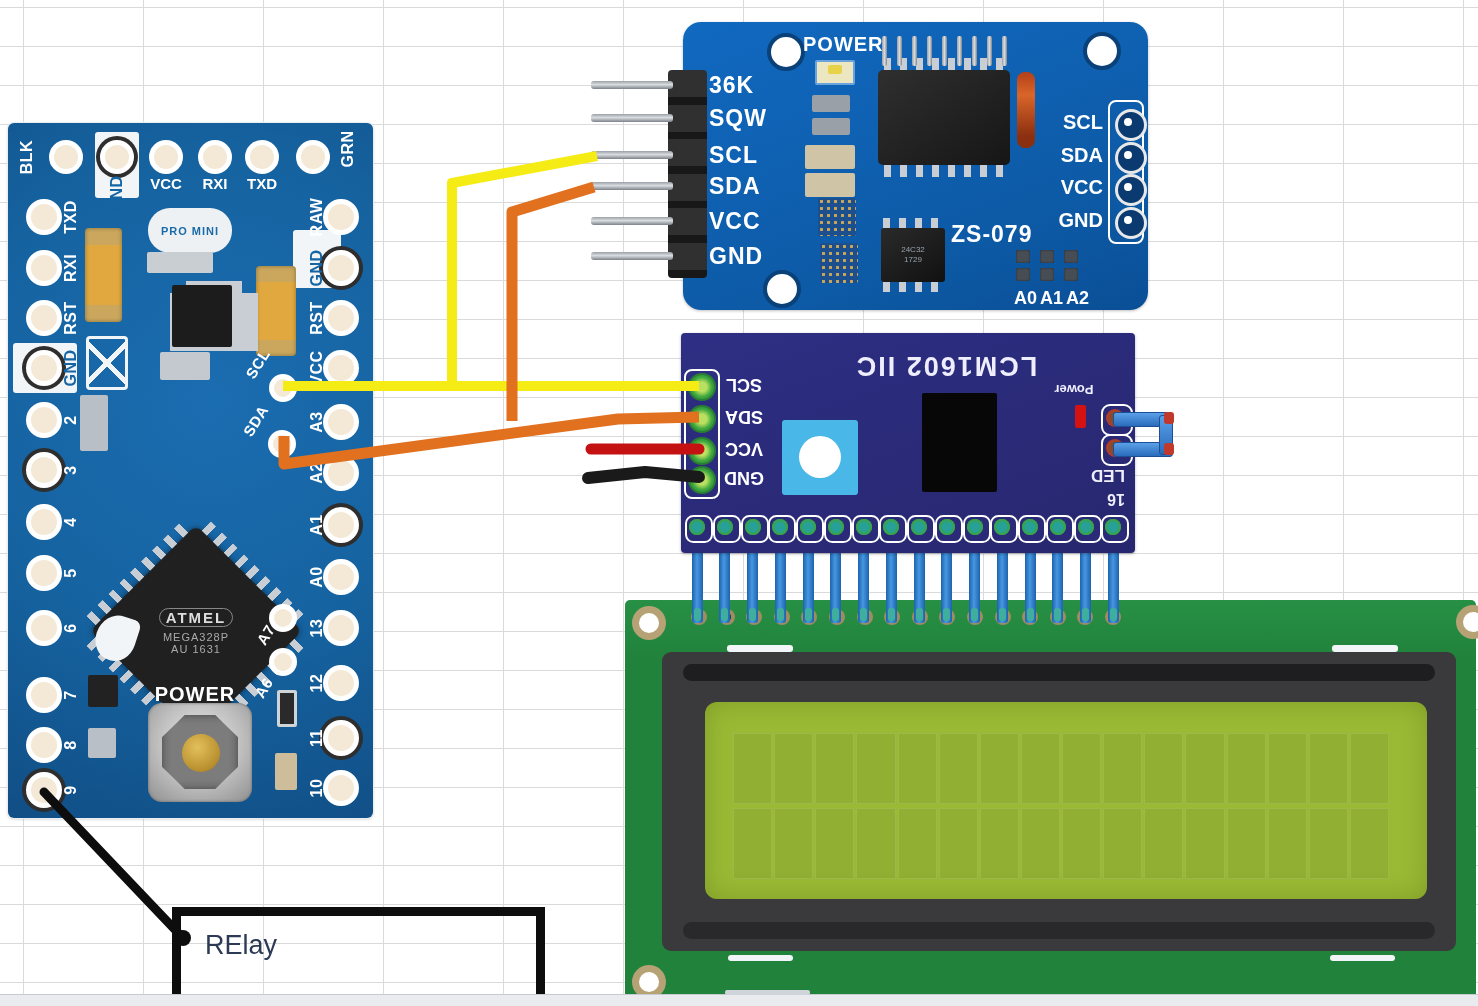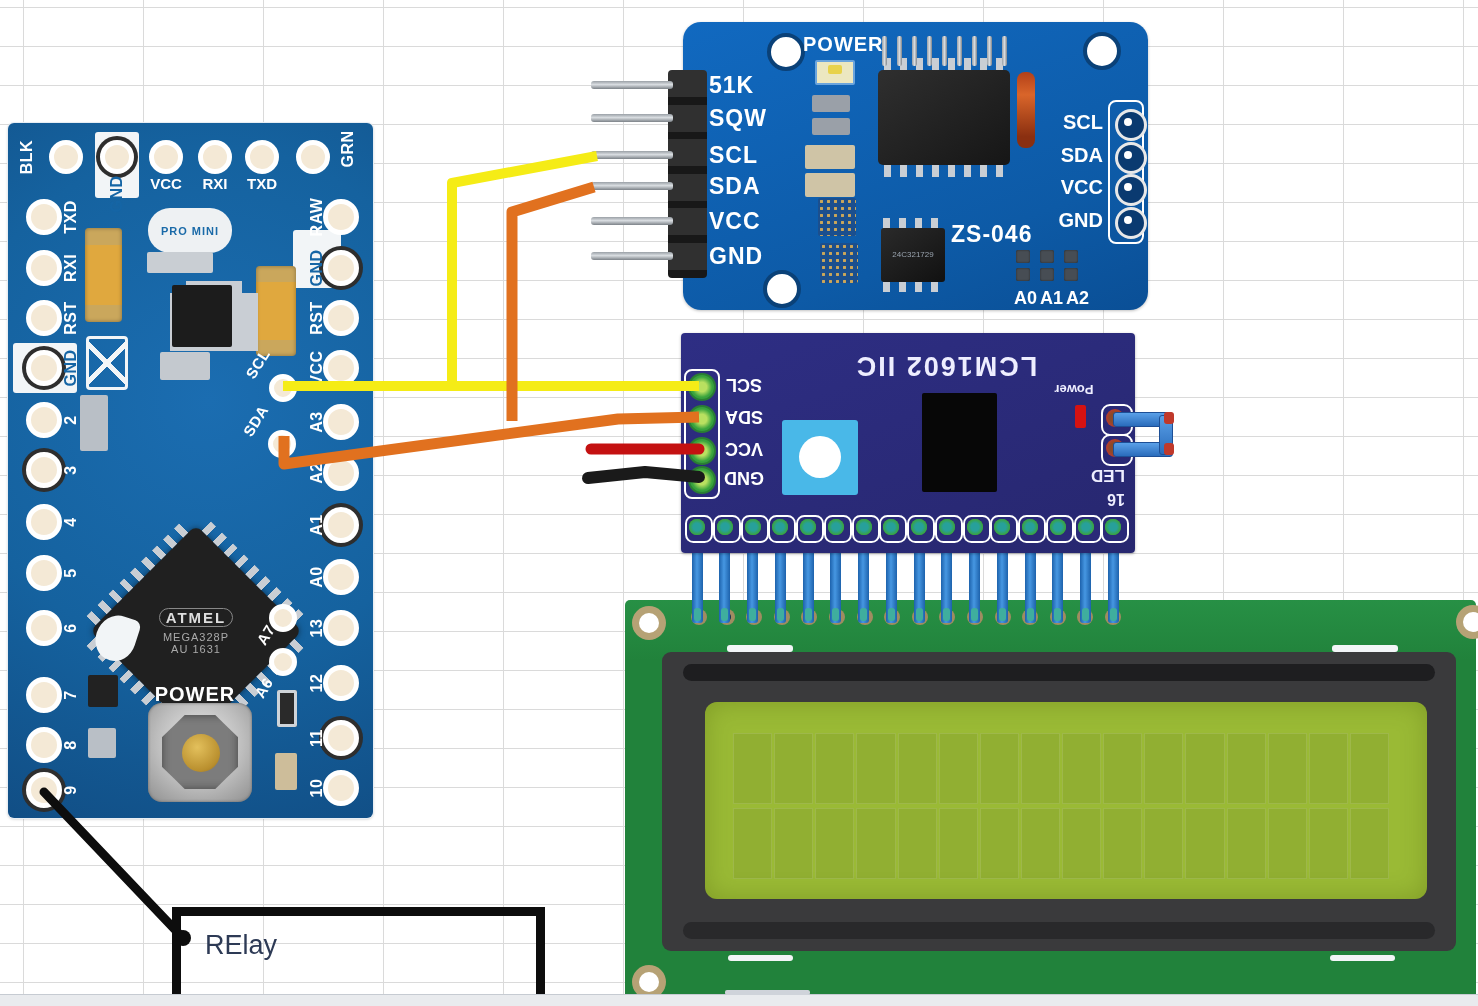--- a/index.html
+++ b/index.html
@@ -69,21 +69,21 @@
   .rtc-rlab{position:absolute;left:368px;width:52px;height:24px;color:#fff;font-weight:bold;
     font-size:20px;line-height:24px;text-align:right;}
   .power-lab{position:absolute;left:120px;top:11px;width:90px;color:#fff;font-weight:bold;
     font-size:20px;letter-spacing:1px;}
   .zs-lab{position:absolute;left:268px;top:199px;width:110px;color:#fff;font-weight:bold;
     font-size:23px;letter-spacing:1px;}
   .ds3231{position:absolute;left:195px;top:48px;width:132px;height:95px;border-radius:5px;
     background:linear-gradient(145deg,#2f2f2f,#161616);}
   .eeprom{position:absolute;left:198px;top:206px;width:64px;height:54px;border-radius:3px;
     background:linear-gradient(145deg,#2a2a2a,#111);color:#98a2ad;font-size:8px;
-    display:flex;flex-direction:row;align-items:center;justify-content:center;line-height:10px;}
+    display:flex;flex-direction:column;align-items:center;justify-content:center;line-height:10px;}
   .comb{position:absolute;height:12px;background:repeating-linear-gradient(90deg,#c9ced4 0 7px,transparent 7px 16px);}
   .rtc-res{position:absolute;left:334px;top:50px;width:18px;height:76px;border-radius:8px;
     background:linear-gradient(180deg,#b34018,#d9652a 30%,#8a2f10 85%);}
   .rtc-led{position:absolute;left:132px;top:38px;width:36px;height:21px;border:2px solid #6aa4dd;
     background:#ece7c0;border-radius:2px;}
   .rtc-led i{display:block;margin:3px auto 0;width:14px;height:9px;background:#e8d24a;border-radius:2px;}
   .jpad{position:absolute;width:14px;height:13px;background:#474d54;border-radius:2px;box-shadow:inset 0 0 2px #222;}
   .alab{position:absolute;top:266px;color:#fff;font-weight:bold;font-size:18px;}
   .rtc-bracket{position:absolute;left:425px;top:78px;width:32px;height:140px;border:2px solid #fff;border-radius:8px;}
   .toppin{position:absolute;top:14px;width:5px;height:30px;background:linear-gradient(90deg,#9aa0a6,#d7dbdf,#80868c);border-radius:2px;}
@@ -268,25 +268,25 @@
   <div class="ds3231"></div>
   <div class="comb" style="left:201px;top:36px;width:120px"></div>
   <div class="comb" style="left:201px;top:143px;width:120px"></div>
   <div class="eeprom">
     <span>24C32</span>
     <span>1729</span>
   </div>
   <div class="comb" style="left:200px;top:196px;width:60px;height:10px"></div>
   <div class="comb" style="left:200px;top:260px;width:60px;height:10px"></div>
   <div class="rtc-res"></div>
-  <div class="zs-lab">ZS-046</div>
+  <div class="zs-lab">ZS-079</div>
   <div class="rtc-bracket"></div>
   <div id="rtc-gen">
       <div class="rtc-pin" style="left: -92px; top: 59px;"></div>
-      <div class="rtc-llab" style="top: 50px;">51K</div>
+      <div class="rtc-llab" style="top: 50px;">36K</div>
       <div class="rtc-pin" style="left: -92px; top: 92px;"></div>
       <div class="rtc-llab" style="top: 83px;">SQW</div>
       <div class="rtc-pin" style="left: -92px; top: 129px;"></div>
       <div class="rtc-llab" style="top: 120px;">SCL</div>
       <div class="rtc-pin" style="left: -92px; top: 160px;"></div>
       <div class="rtc-llab" style="top: 151px;">SDA</div>
       <div class="rtc-pin" style="left: -92px; top: 195px;"></div>
       <div class="rtc-llab" style="top: 186px;">VCC</div>
       <div class="rtc-pin" style="left: -92px; top: 230px;"></div>
       <div class="rtc-llab" style="top: 221px;">GND</div>

